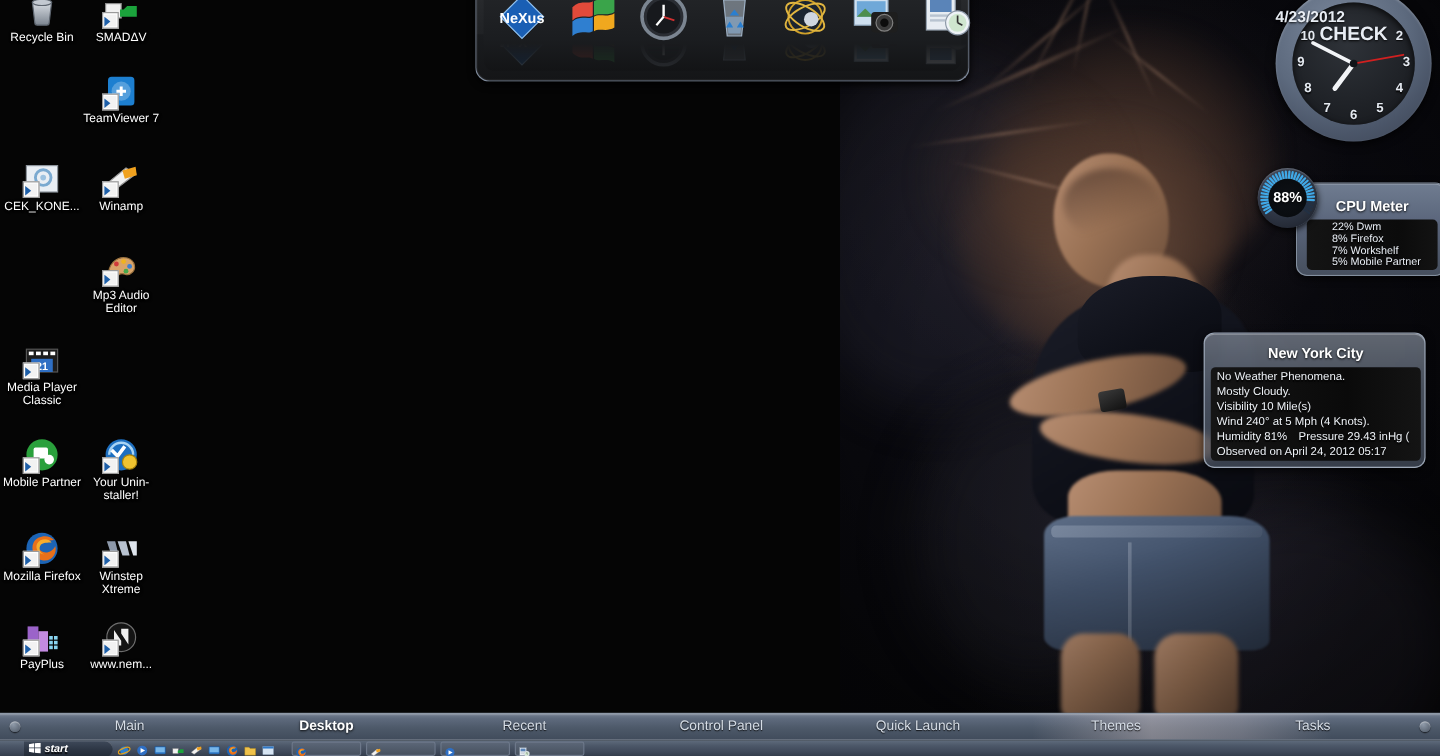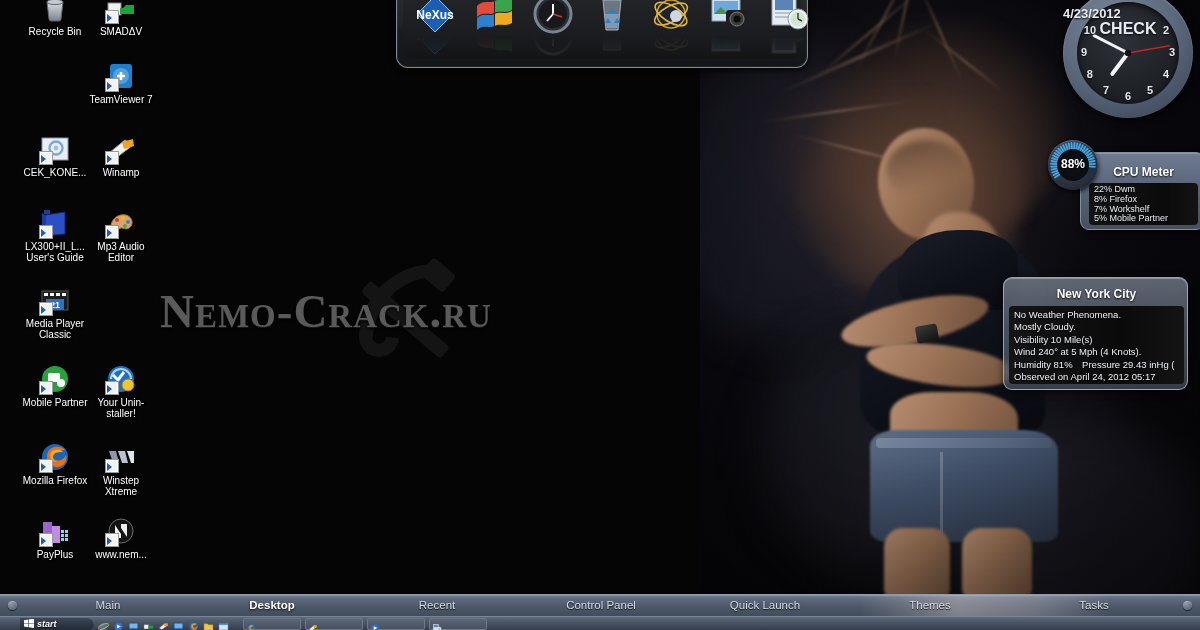--- a/index.html
+++ b/index.html
@@ -70,21 +70,21 @@
     font-size:47px; font-weight:bold;
     font-variant:small-caps;
     letter-spacing:1px;
     color:#5a5a5a;
     text-shadow:0 1px 0 #1a1a1a, 0 2px 3px rgba(0,0,0,.9);
     white-space:nowrap;
   }
 
   
   #icon-grid {
-    position:absolute; left:0; top:0; width:140px; height:580px;margin-left:20px;
+    position:absolute; left:0; top:0; width:140px; height:580px;
   }
   .dicon {
     position:absolute; width:66px;
     text-align:center;
     cursor:default;
   }
   .dicon .glyph {
     width:32px; height:32px; margin:0 auto 2px auto;
     position:relative;
   }
@@ -179,21 +179,21 @@
   }
   #cpu-title {
     position:absolute; top:12px; left:0; width:125px; text-align:center;
     font-size:12px; font-weight:bold; color:#ffffff;
     text-shadow:0 1px 2px rgba(0,0,0,.95);
   }
   #cpu-list {
     position:absolute; left:8px; top:30px; width:109px; height:42px;
     background:linear-gradient(to right,#141414 0%, #0b0b0b 70%, #131313 100%);
     border-radius:4px;
-    padding:2px 0 0 5px;
+    padding:2px 0 0 21px;
   }
   #cpu-list div {
     font-size:9px; line-height:9.8px; color:#e9eef5;
     text-shadow:0 1px 1px #000;
     white-space:nowrap;
   }
   #cpu-gauge {
     position:absolute; left:1048px; top:140px; width:50px; height:50px;
     border-radius:50%;
     background:radial-gradient(circle at 40% 32%, #4d566a 0%, #2d3442 55%, #191d26 100%);
@@ -336,31 +336,20 @@
     <div class="figure denim" style="left:170px;top:430px;width:188px;height:112px;border-radius:14% 18% 8% 10%;filter:blur(.8px);"></div>
     <div class="figure" style="left:176px;top:438px;width:176px;height:10px;background:linear-gradient(to right,rgba(200,210,225,.28),rgba(255,255,255,.05));border-radius:4px;"></div>
     <div class="figure" style="left:240px;top:452px;width:3px;height:86px;background:rgba(230,235,245,.22);"></div>
 
     <div class="figure skin" style="left:184px;top:528px;width:66px;height:70px;border-radius:28% 28% 12% 12%;filter:blur(1.6px);"></div>
     <div class="figure skin" style="left:262px;top:528px;width:70px;height:70px;border-radius:28% 28% 12% 12%;filter:blur(1.6px);"></div>
 
     <div style="position:absolute;inset:0;background:radial-gradient(ellipse 420px 420px at 230px 300px, rgba(0,0,0,0) 38%, rgba(0,0,0,.55) 100%);"></div>
   </div>
 
-  <div id="watermark">
-    <svg class="sickle" viewBox="0 0 130 118">
-      <g fill="#242424">
-        <path d="M96 6 C58 8 26 38 24 78 l14 1 C40 46 66 21 97 19 Z"></path>
-        <path d="M24 78 a20 20 0 0 0 40 2 l-13 -1 a7 7 0 0 1 -14 -1 Z"></path>
-        <rect x="18" y="54" width="104" height="15" rx="4" transform="rotate(40 70 62)"></rect>
-        <rect x="88" y="6" width="30" height="22" rx="4" transform="rotate(40 103 17)"></rect>
-      </g>
-    </svg>
-    <div class="wm-text">Nemo-Crack.ru</div>
-  </div>
 
   <div id="icon-grid">
       <div class="dicon" style="left: 2px; top: -8px;">
         <div class="glyph "><svg width="32" height="32" viewBox="0 0 32 32">
       <defs>
               <linearGradient id="rb" x1="0" y1="0" x2="0" y2="1">
                 <stop offset="0" stop-color="#d8dde3"></stop>
                 <stop offset="1" stop-color="#7b848f"></stop>
               </linearGradient>
             </defs>
@@ -391,28 +380,20 @@
       <circle cx="17" cy="15" r="2.4" fill="#9dc2e0"></circle>
           </svg></div>
         <div class="dlabel">CEK_KONE...</div>
       </div>
       <div class="dicon" style="left: 68px; top: 133px;">
         <div class="glyph shortcut"><svg width="32" height="32" viewBox="0 0 32 32">
       <path d="M4 20 L20 7 L28 12 L11 25 Z" fill="#f1f1f1" stroke="#9a9a9a"></path>
       <path d="M17 9 L28 6 L29 13 L19 16 Z" fill="#f0a11e"></path>
           </svg></div>
         <div class="dlabel">Winamp</div>
-      </div>
-      <div class="dicon" style="left: 2px; top: 207px;">
-        <div class="glyph shortcut"><svg width="32" height="32" viewBox="0 0 32 32">
-      <rect x="5" y="3" width="6" height="4" fill="#1a3f9e"></rect>
-      <path d="M6 8 L26 5 L26 27 L6 29 Z" fill="#2b50c4" stroke="#10266e"></path>
-      <path d="M6 8 L6 29 L3 26 L3 6 Z" fill="#1b3aa0"></path>
-          </svg></div>
-        <div class="dlabel">LX300+II_L... User's Guide</div>
       </div>
       <div class="dicon" style="left: 68px; top: 207px;">
         <div class="glyph shortcut"><svg width="32" height="32" viewBox="0 0 32 32">
       <path d="M6 24 C4 14 12 6 21 8 C28 10 29 18 24 21 C20 24 18 19 14 22 C11 24 12 27 9 27 Z" fill="#d9a46a" stroke="#9b7340"></path>
       <circle cx="12" cy="13" r="2" fill="#d03b3b"></circle>
             <circle cx="18" cy="11" r="2" fill="#f0b31e"></circle>
       <circle cx="23" cy="15" r="2" fill="#3b7fd0"></circle>
             <circle cx="20" cy="19" r="2" fill="#49a84c"></circle>
           </svg></div>
         <div class="dlabel">Mp3 Audio Editor</div>

